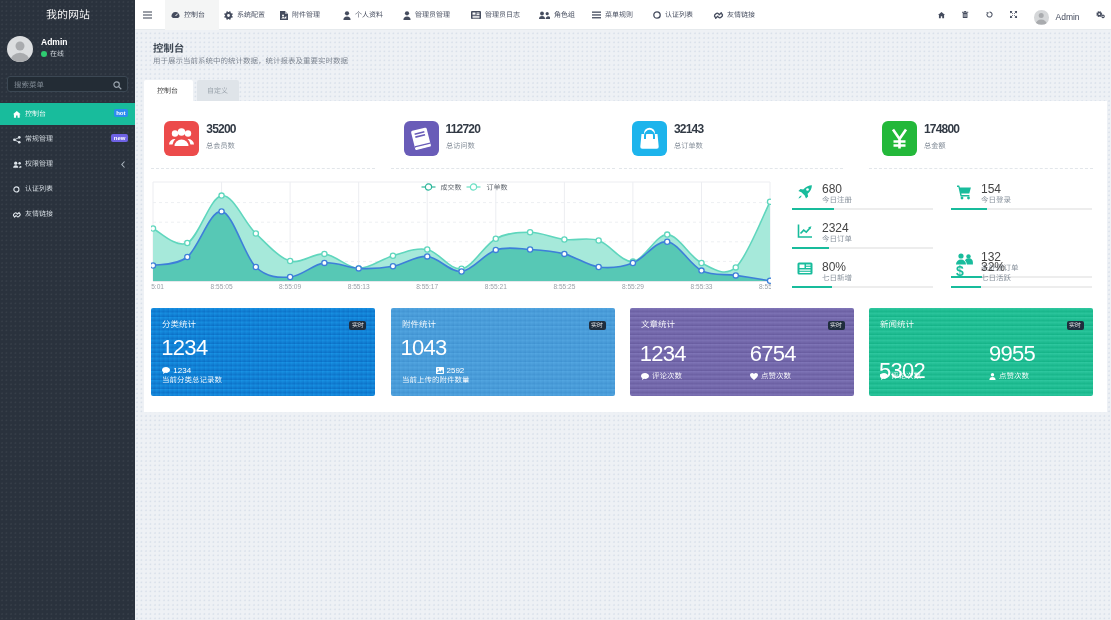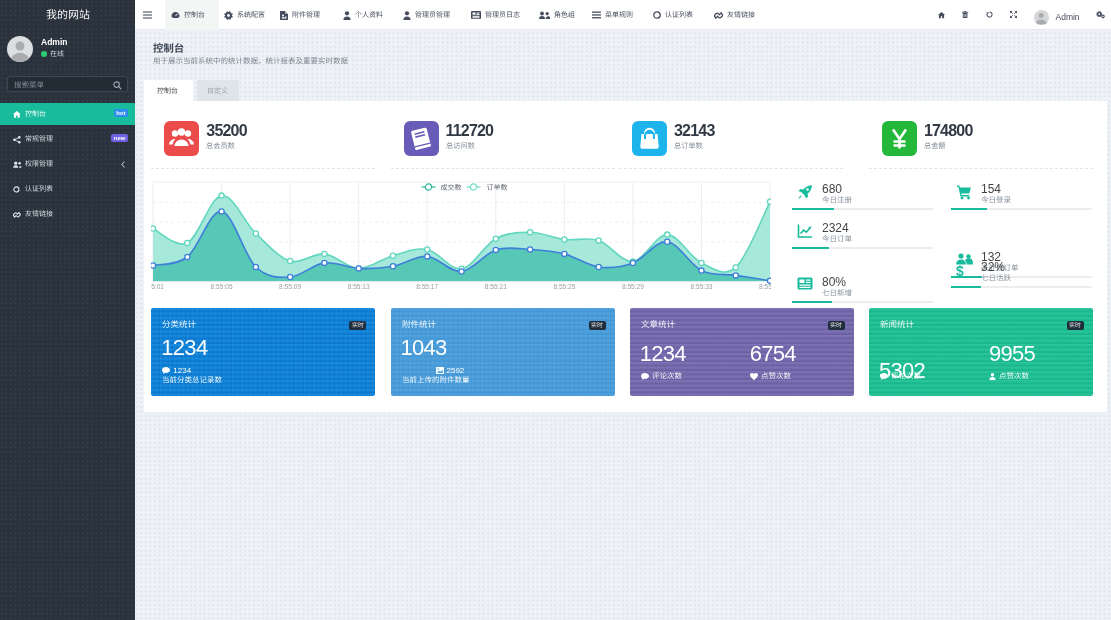--- a/index.html
+++ b/index.html
@@ -8,21 +8,21 @@
  background-image:radial-gradient(circle at 2px 2px,rgba(255,255,255,.075) 0.6px,transparent 1px);background-size:4.5px 4.5px;}
 .sb-act{left:0;top:103px;width:135px;height:21.5px;background:#18bc9c;}
 .badge{position:absolute;font-size:6px;font-weight:bold;color:#fff;border-radius:2px;padding:1px 2.5px;line-height:1;font-family:"Liberation Sans",sans-serif;}
 #navbar{left:135px;top:0;width:976px;height:30px;background:#fff;border-bottom:1px solid #e6eaed;}
 .navact{left:165px;top:0;width:54px;height:30px;background:#f4f5f5;}
 #tab1{left:144px;top:80px;width:49px;height:21px;background:#fff;border-radius:2px 2px 0 0;}
 #tab2{left:197px;top:80px;width:42px;height:21px;background:#dfe4e9;border-radius:2px 2px 0 0;}
 #panel{left:144px;top:101px;width:963px;height:311px;background:#fff;}
 .stat{position:absolute;top:109px;width:224px;height:60px;border-bottom:1px dashed #e2e6ea;}
 .sic{position:absolute;left:13px;top:12px;width:35px;height:35px;border-radius:6px;background-image:radial-gradient(circle at 2px 2px,rgba(255,255,255,.17) 0.6px,transparent 1px);background-size:4.5px 4.5px;}
-.sv{position:absolute;left:55px;top:12.5px;font-size:16px;font-weight:bold;color:#323a45;letter-spacing:-0.8px;}
+.sv{position:absolute;left:55px;top:12.5px;font-size:12px;font-weight:bold;color:#323a45;letter-spacing:-0.8px;}
 .mini .mv{position:absolute;left:30px;top:-1px;font-size:12px;color:#444;}
 .mini .bar{position:absolute;left:0px;top:25px;width:141px;height:2px;background:#ededed;}
 .mini .bar i{position:absolute;left:0;top:0;height:2px;background:#18bc9c;display:block;}
 .card{position:absolute;top:308px;width:224px;height:88px;border-radius:2px;
  background-image:radial-gradient(circle at 2px 2px,rgba(255,255,255,.15) 0.6px,transparent 1px);background-size:4.5px 4.5px;}
 .rt{position:absolute;right:9px;top:13px;background:#1f2d3d;border-radius:2px;padding:1px 2.5px;}
 .cv{position:absolute;font-size:22px;font-weight:400;color:#fff;letter-spacing:-0.7px;}
 .crow{position:absolute;display:flex;align-items:center;gap:3px;color:#fff;}
 </style></head><body>
 <svg width="0" height="0" style="position:absolute">
@@ -756,21 +756,21 @@
         <use href="#g5904" transform="translate(7.50,6.45) scale(0.00750,-0.00750)"></use>
         <use href="#g7406" transform="translate(15.00,6.45) scale(0.00750,-0.00750)"></use>
         <use href="#g8ba2" transform="translate(22.50,6.45) scale(0.00750,-0.00750)"></use>
         <use href="#g5355" transform="translate(30.00,6.45) scale(0.00750,-0.00750)"></use>
       </svg>
     </div>
     <div class="bar">
       <i style="width:31px;"></i>
     </div>
   </div>
-<div class="abs mini" style="left:792px;top:276px;width:142px;height:33px;">
+<div class="abs mini" style="left:792px;top:261px;width:142px;height:33px;">
     <div style="position:absolute;left:5px;top:1px;">
       <svg width="16" height="13" viewBox="0 0 16 13" style="overflow:visible;display:block;">
         <rect x="0.5" y="0.5" width="15" height="12" rx="1.5" fill="#18bc9c"></rect>
         <g fill="#fff">
           <rect x="2.5" y="2.5" width="5" height="3.5"></rect>
           <rect x="9" y="2.5" width="4.5" height="1.2"></rect>
           <rect x="9" y="4.8" width="4.5" height="1.2"></rect>
           <rect x="2.5" y="7.5" width="11" height="1.2"></rect>
           <rect x="2.5" y="9.8" width="11" height="1.2"></rect>
         </g>

